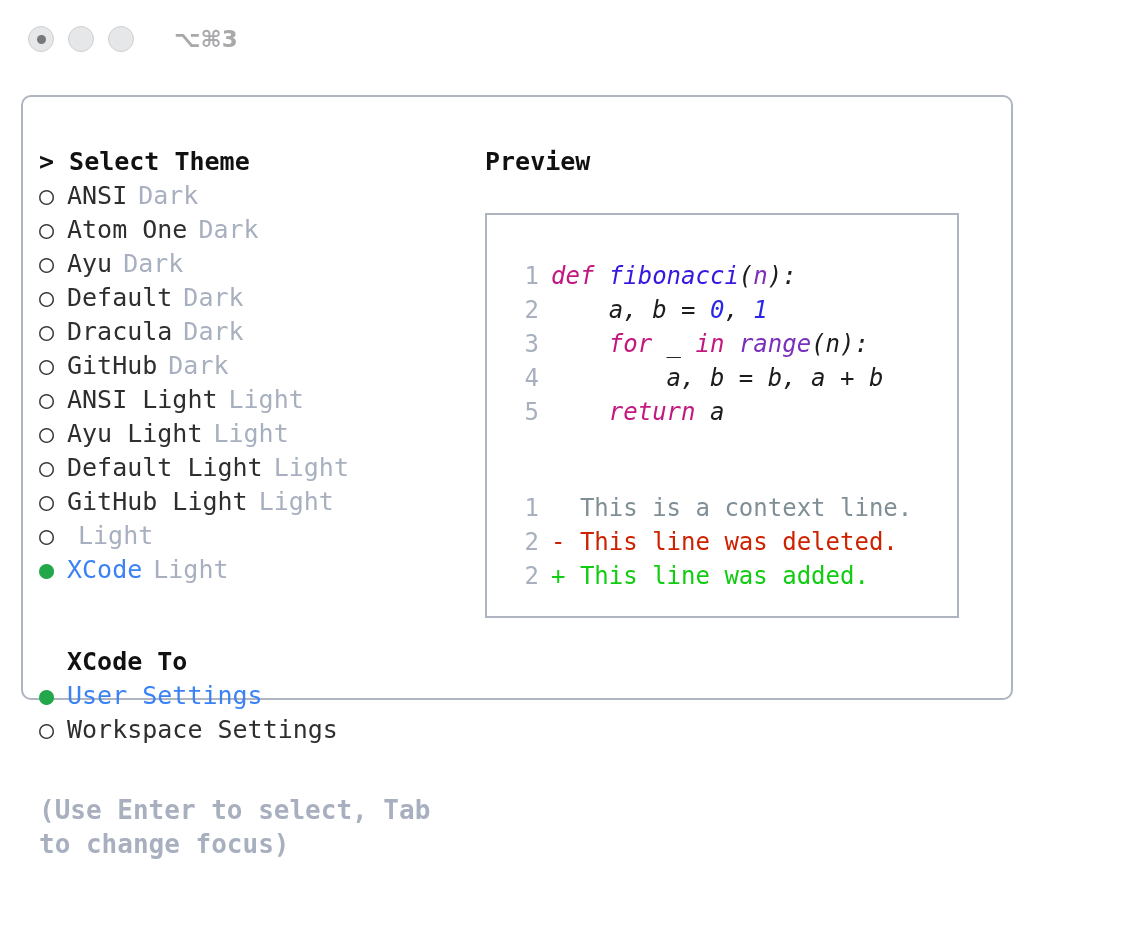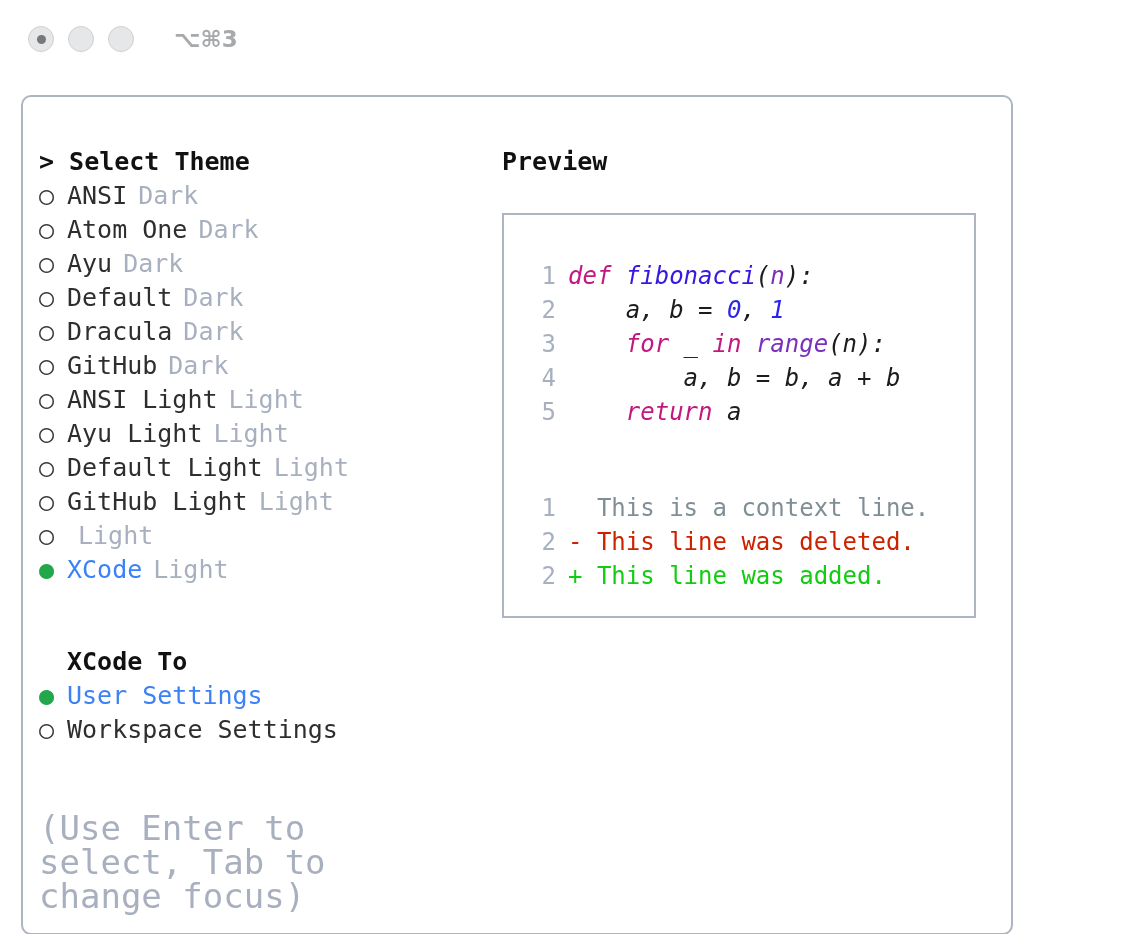--- a/index.html
+++ b/index.html
@@ -71,21 +71,21 @@
     letter-spacing: 0px;
     font-family: "DejaVu Sans", "Liberation Sans", sans-serif;
   }
 
   
   .panel {
     position: absolute;
     left: 21px;
     top: 95px;
     width: 992px;
-    height: 840px;
+    height: 605px;
     box-sizing: border-box;
     border: 2px solid #aeb4c0;
     border-radius: 10px;
     background: #ffffff;
   }
 
   .panel-inner {
     position: absolute;
     left: 0; top: 0;
     width: 100%; height: 100%;
@@ -93,21 +93,21 @@
 
   
   .left-col {
     position: absolute;
     left: 16px;
     top: 48px;
     width: 460px;
   }
   .right-col {
     position: absolute;
-    left: 479px;
+    left: 462px;
     top: 48px;
     width: 500px;
   }
 
   .section-title {
     font-size: 25px;
     font-weight: bold;
     color: #111111;
     line-height: 34px;
     white-space: pre;
@@ -147,25 +147,26 @@
   .row .variant {
     color: #a8b0bf;
     margin-left: 11px;
   }
 
   .apply-block {
     margin-top: 58px;
   }
 
   .hint {
-    margin-top: 64px;
-    font-size: 34px;
+    margin-top: 46px;
+    font-size: 26px;
     line-height: 34px;
     color: #a8b0bf;
     width: 410px;
+    font-weight: bold;
   }
 
   
   .preview-title {
     font-size: 25px;
     font-weight: bold;
     color: #111111;
     line-height: 34px;
   }
   .preview-box {

